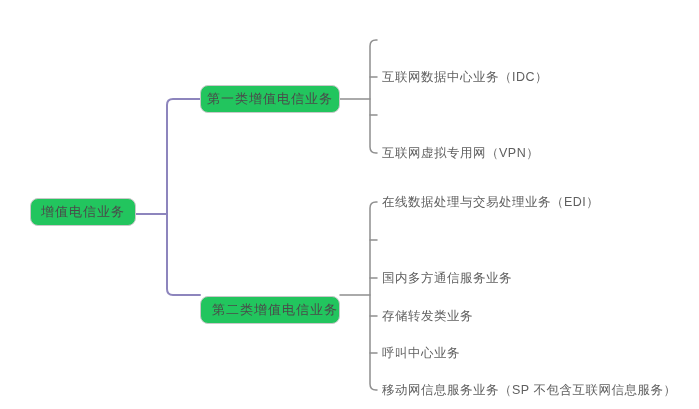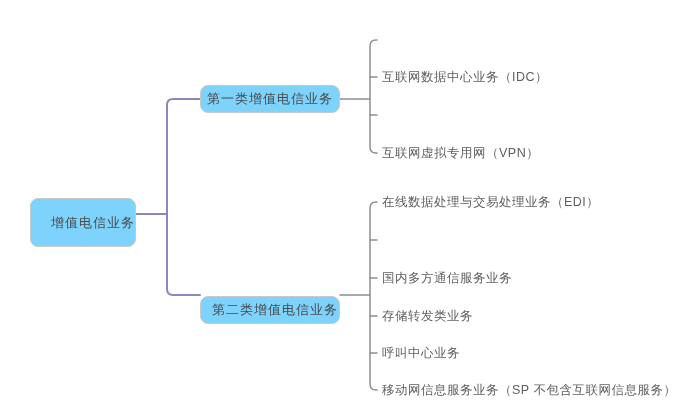--- a/index.html
+++ b/index.html
@@ -8,30 +8,30 @@
     width:699px;height:409px;
     background:#ffffff;
     font-family:"Liberation Sans","DejaVu Sans",sans-serif;
     overflow:hidden;
   }
   .lines{position:absolute;left:0;top:0;width:699px;height:409px;}
   .node{
     position:absolute;
     box-sizing:border-box;
     display:flex;align-items:center;justify-content:center;
-    background:#7dd3fc;
+    background:#22c55e;
     border:1px solid #c9c9c9;
     border-radius:8px;
     color:#4a4a4a;
     font-size:13px;
     letter-spacing:1px;
     white-space:nowrap;
     cursor:default;
   }
-  .root-node{left:30px;top:198px;width:106px;height:49px;justify-content:flex-end;}
+  .root-node{left:30px;top:198px;width:106px;height:28px;}
   .cat-node{left:200px;width:140px;height:28px;}
   .cat-1{top:85px;}
   .cat-2{top:296px;padding-left:10px;}
   .leaf{
     position:absolute;
     left:382px;
     transform:translateY(-50%);
     color:#5f5f5f;
     font-size:12.5px;
     letter-spacing:0.5px;

